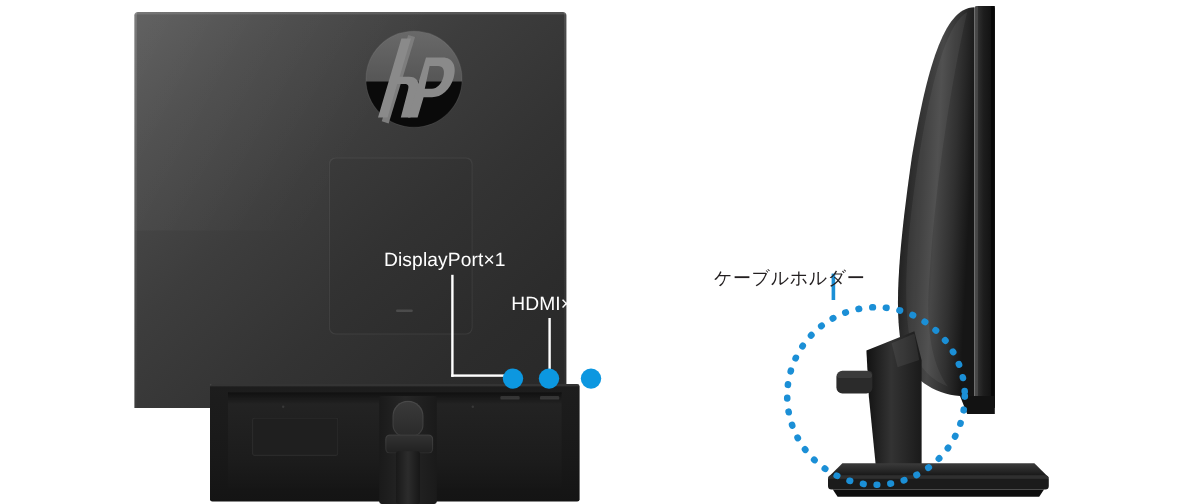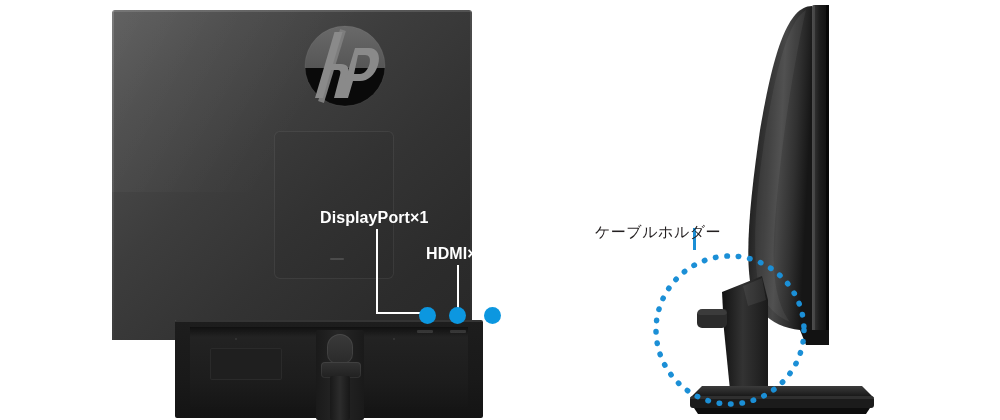--- a/index.html
+++ b/index.html
@@ -194,21 +194,21 @@
     width: 20px;
     height: 44px;
     background: linear-gradient(to right, #191919, #2c2c2c 50%, #171717);
     border-radius: 2px;
   }
 
   
   .callout-label {
     position: absolute;
     color: #ffffff;
-    font-weight: bold;
+    font-weight: normal;
     font-size: 16px;
     letter-spacing: 0.1px;
     white-space: nowrap;
   }
   .lbl-dp   { left: 320px; top: 209px; }
   .lbl-hdmi { left: 426px; top: 245px; }
   .lbl-vga  { left: 490px; top: 273px; }
 
   .leader {
     position: absolute;

